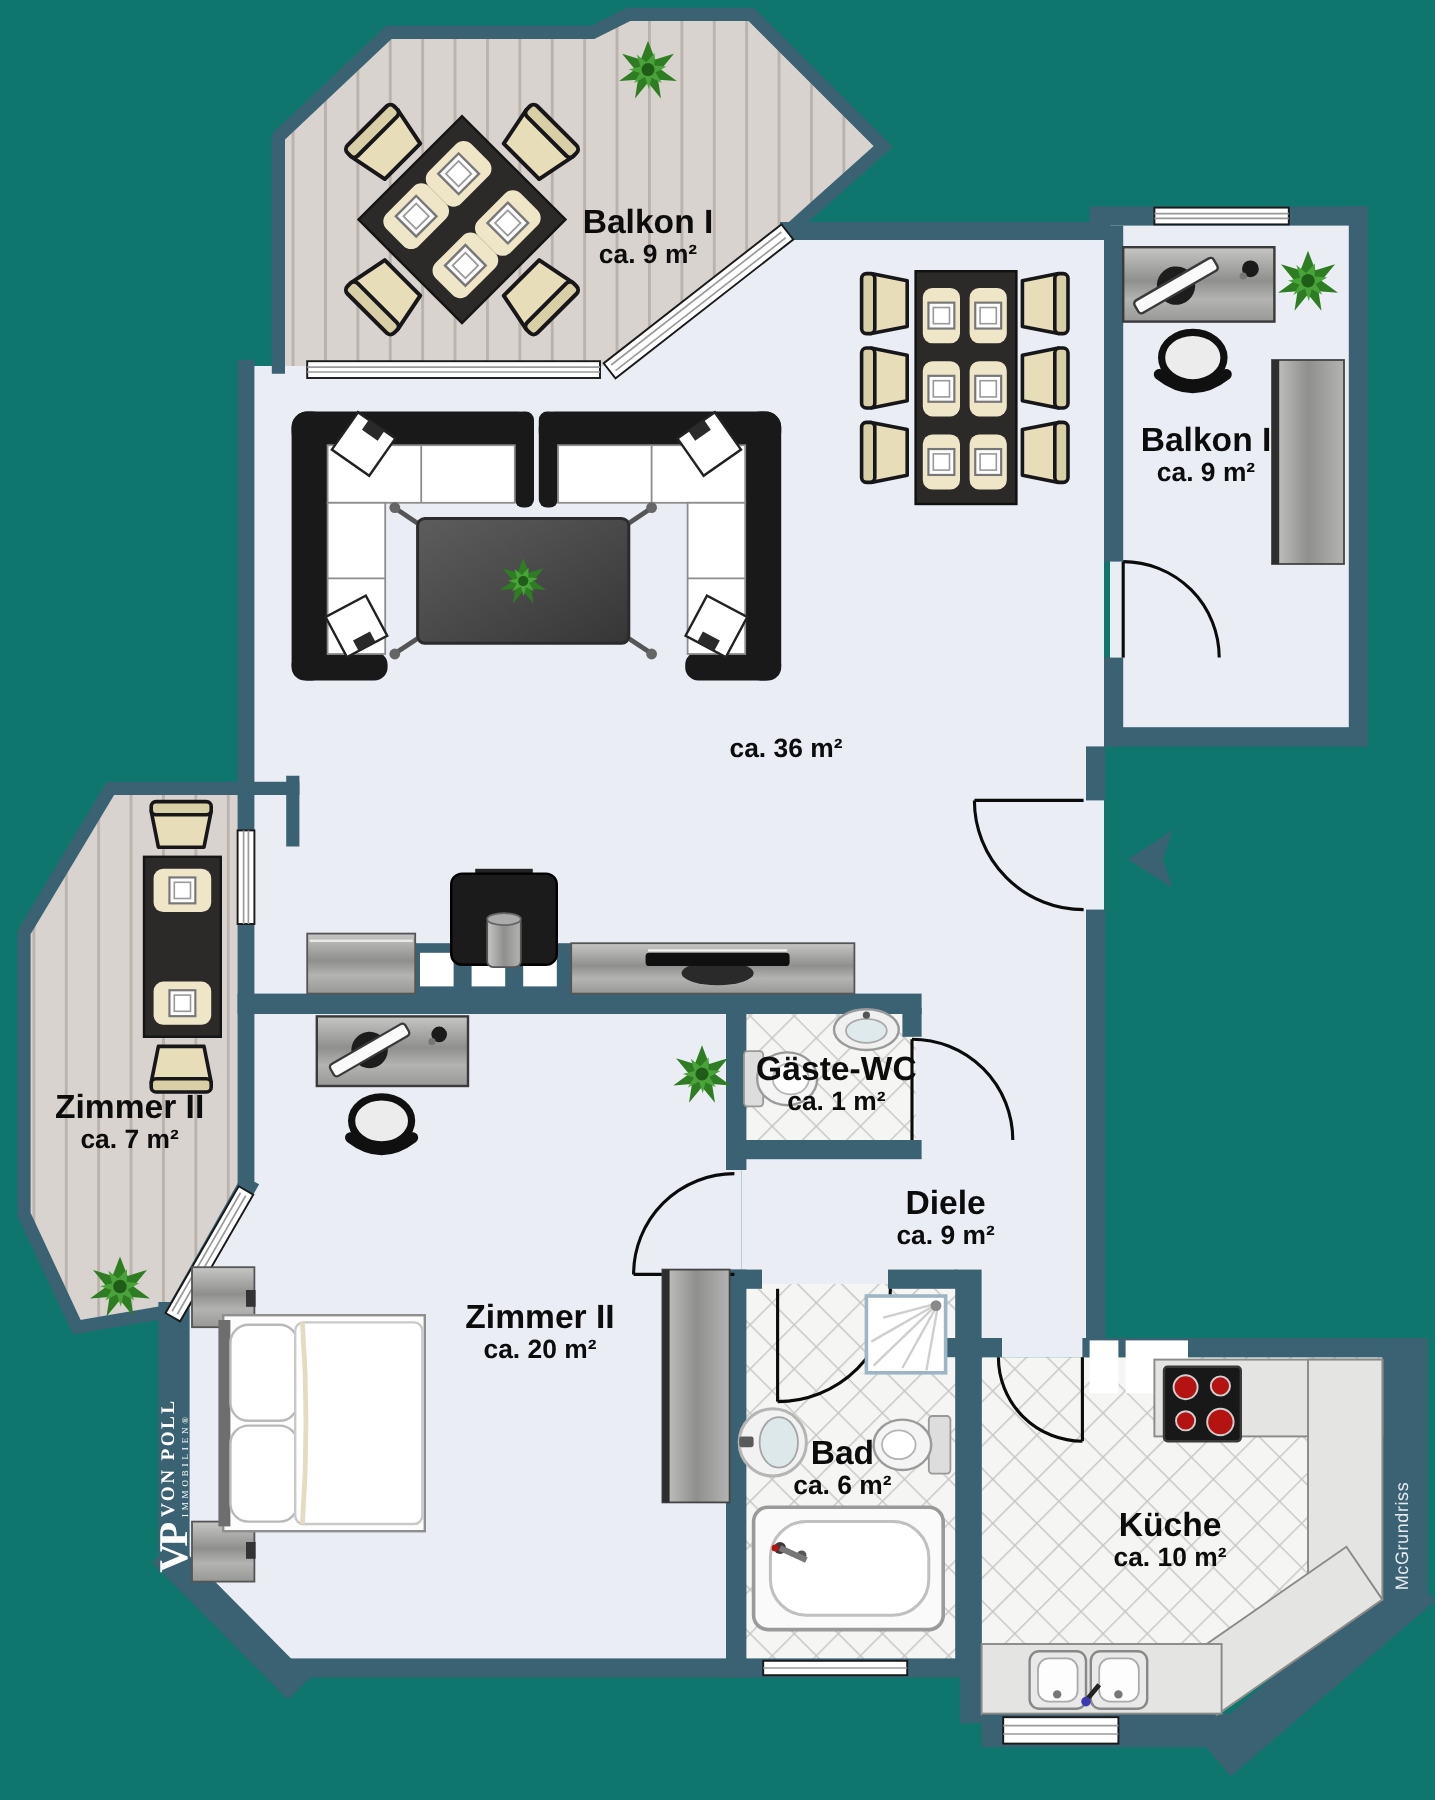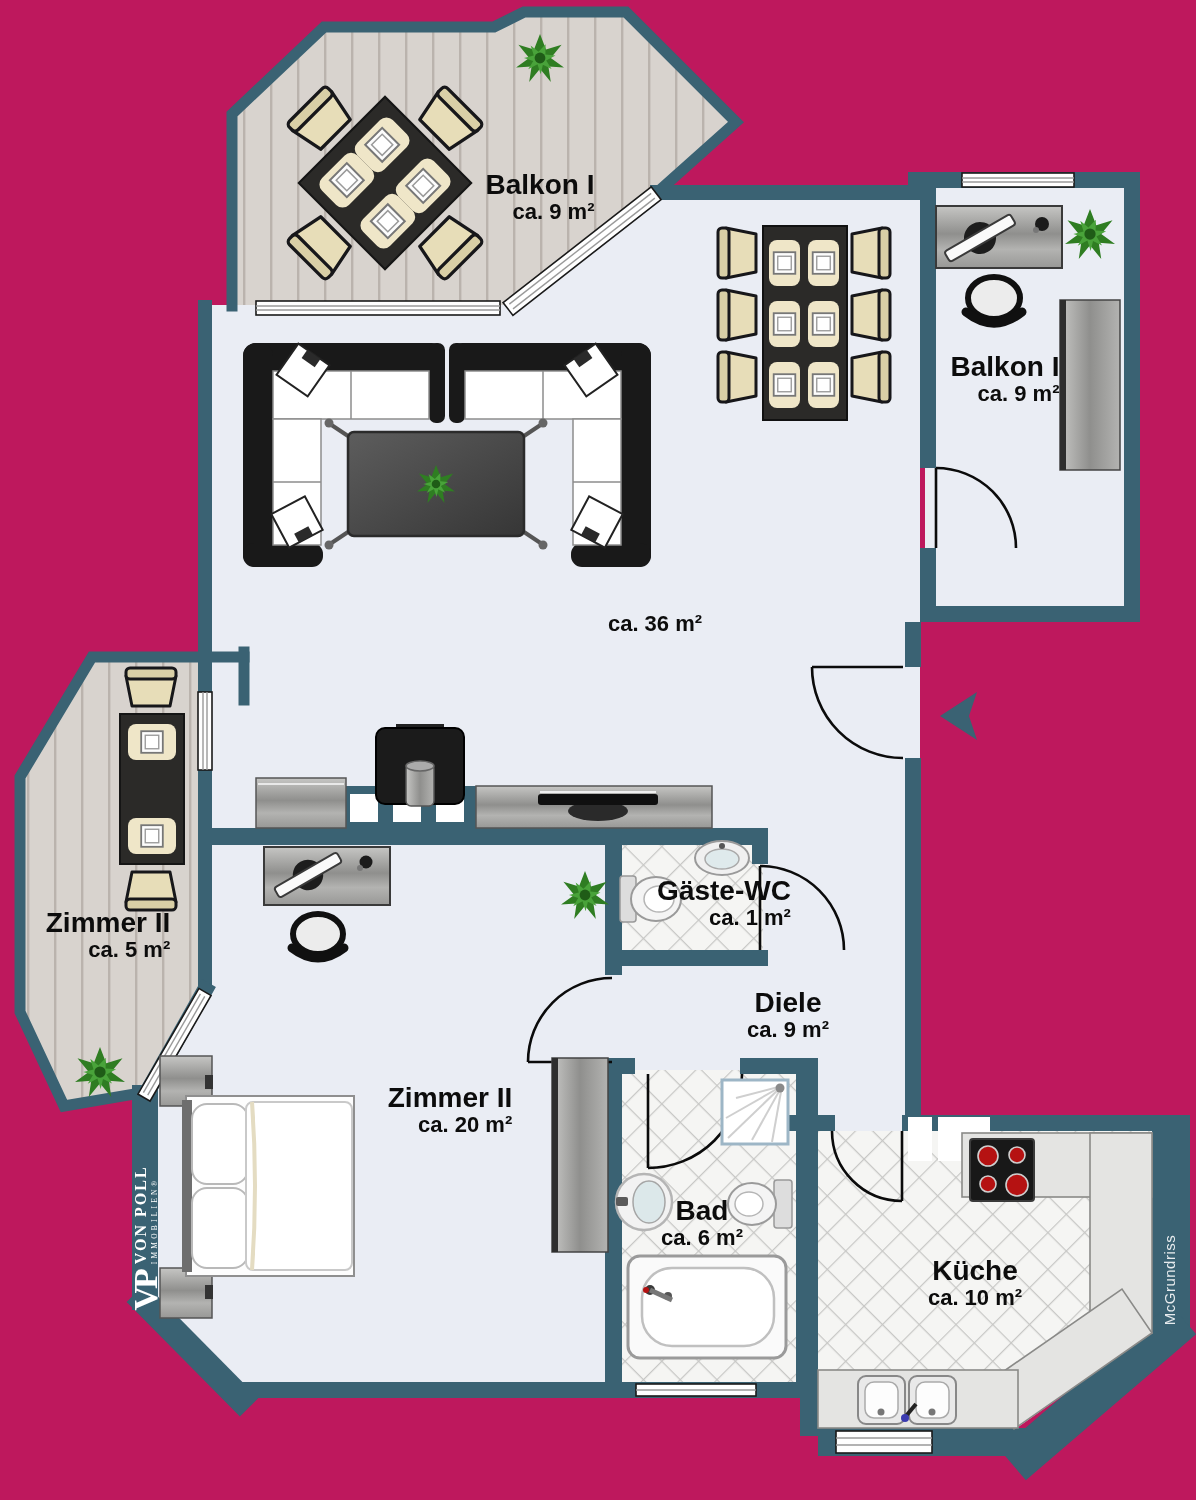--- a/index.html
+++ b/index.html
@@ -1,30 +1,30 @@
 <!DOCTYPE html>
 <html style="--wall: #3A6273; --floor: #EAEDF4; --wood: #D8D3CE; --wood_line: #BAB3AD; --tile: #F5F5F3; --tile_line: #C7C7C5; --furniture_dark: #2B2A28; --chair_cream: #E7DDB8; --burner_red: #B51212;"><head>
 <meta charset="utf-8">
 <style>
   :root{
     --wall:#3A6273; --floor:#EAEDF4; --wood:#D8D3CE; --wood_line:#BAB3AD;
     --tile:#F5F5F3; --tile_line:#C7C7C5; --furniture_dark:#2B2A28;
     --chair_cream:#E7DDB8; --burner_red:#B51212;
   }
   html,body{margin:0;padding:0;background:#ffffff;}
-  .plan{position:relative;width:1196px;height:1500px;margin:0 auto;background:#be185d;
+  .plan{position:relative;width:1196px;height:1500px;margin:0 auto;background:#0f766e;
         font-family:"Liberation Sans","DejaVu Sans",sans-serif;overflow:hidden;}
   .plan svg{position:absolute;left:0;top:0;}
   .w{fill:var(--wall);}
   .wl{stroke:var(--wall);}
   .floorfill{fill:var(--floor);}
   .lbl{position:absolute;transform:translate(-50%,0);text-align:center;color:#0c0c0c;
        font-weight:bold;line-height:1.08;white-space:nowrap;z-index:5;}
   .lbl .nm{display:block;font-size:28px;}
-  .lbl .ar{display:block;font-size:22px;text-align:right;}
+  .lbl .ar{display:block;font-size:22px;}
   .wm-left{position:absolute;left:146px;top:1238px;transform:translate(-50%,-50%) rotate(-90deg);
        display:flex;align-items:center;gap:7px;color:#ffffff;z-index:6;
        font-family:"Liberation Serif","DejaVu Serif",serif;}
   .wm-left .vp{font-size:34px;font-weight:bold;letter-spacing:-3px;}
   .wm-left .col{display:flex;flex-direction:column;align-items:flex-start;line-height:1;}
   .wm-left .l1{font-size:16px;font-weight:bold;letter-spacing:2px;}
   .wm-left .l2{font-size:7.5px;letter-spacing:3.2px;margin-top:2px;}
   .wm-right{position:absolute;left:1169px;top:1280px;transform:translate(-50%,-50%) rotate(-90deg);
        color:#E7EBEE;font-size:15px;z-index:6;letter-spacing:0.5px;}
 </style>
@@ -428,23 +428,23 @@
 </div>
 <div class="lbl" style="left:1005px;top:352px;">
   <span class="nm">Balkon I</span>
   <span class="ar">ca. 9 m²</span>
 </div>
 <div class="lbl" style="left:655px;top:612px;">
   <span class="ar">ca. 36 m²</span>
 </div>
 <div class="lbl" style="left:108px;top:908px;">
   <span class="nm">Zimmer II</span>
-  <span class="ar">ca. 5 m²</span>
-</div>
-<div class="lbl" style="left:697px;top:876px;margin-left:27px;">
+  <span class="ar">ca. 7 m²</span>
+</div>
+<div class="lbl" style="left:697px;top:876px;">
   <span class="nm">Gäste-WC</span>
   <span class="ar">ca. 1 m²</span>
 </div>
 <div class="lbl" style="left:788px;top:988px;">
   <span class="nm">Diele</span>
   <span class="ar">ca. 9 m²</span>
 </div>
 <div class="lbl" style="left:450px;top:1083px;">
   <span class="nm">Zimmer II</span>
   <span class="ar">ca. 20 m²</span>

